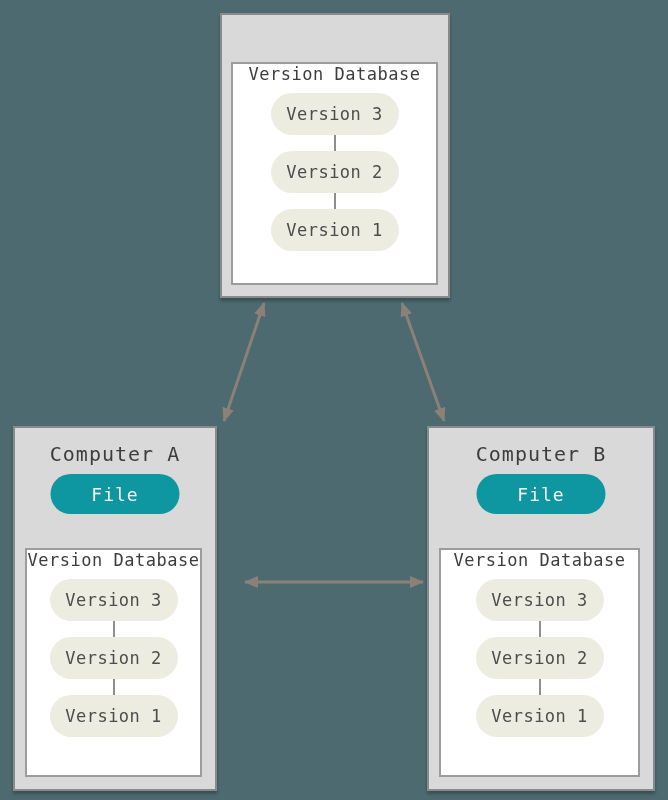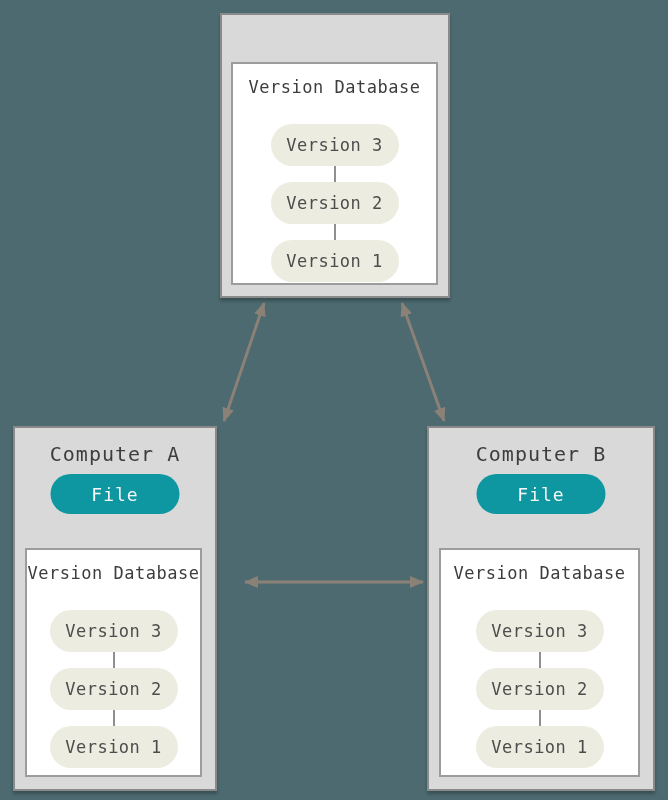--- a/index.html
+++ b/index.html
@@ -30,23 +30,23 @@
   .file-pill{position:absolute;top:46px;left:50%;transform:translateX(-50%);
              width:129px;height:40px;border-radius:21px;background:var(--file-fill);
              color:var(--file-text);font-size:18px;display:flex;align-items:center;
              justify-content:center;letter-spacing:1px;}
 
   .inner{position:absolute;background:var(--inner-fill);border:2px solid var(--inner-border);
          display:flex;flex-direction:column;align-items:center;}
   .inner-server{left:9px;right:10px;top:47px;bottom:11px;}
   .inner-client{left:10px;right:13px;top:120px;bottom:12px;}
 
-  .inner-title{margin-top:13px;font-size:17px;color:var(--title-text);
+  .inner-title{font-size:17px;color:var(--title-text);
                letter-spacing:0.5px;white-space:nowrap;}
-  .pill-stack{margin-top:27px;display:flex;flex-direction:column;align-items:center;}
+  .pill-stack{margin-top:9px;display:flex;flex-direction:column;align-items:center;}
   .pill{width:128px;height:42px;border-radius:21px;background:var(--pill-fill);
         color:var(--pill-text);font-size:17px;display:flex;align-items:center;
         justify-content:center;letter-spacing:0.5px;white-space:nowrap;}
   .connector{width:2px;height:16px;background:var(--connector);}
 </style>
 </head>
 <body>
 
 <div class="canvas">
 

